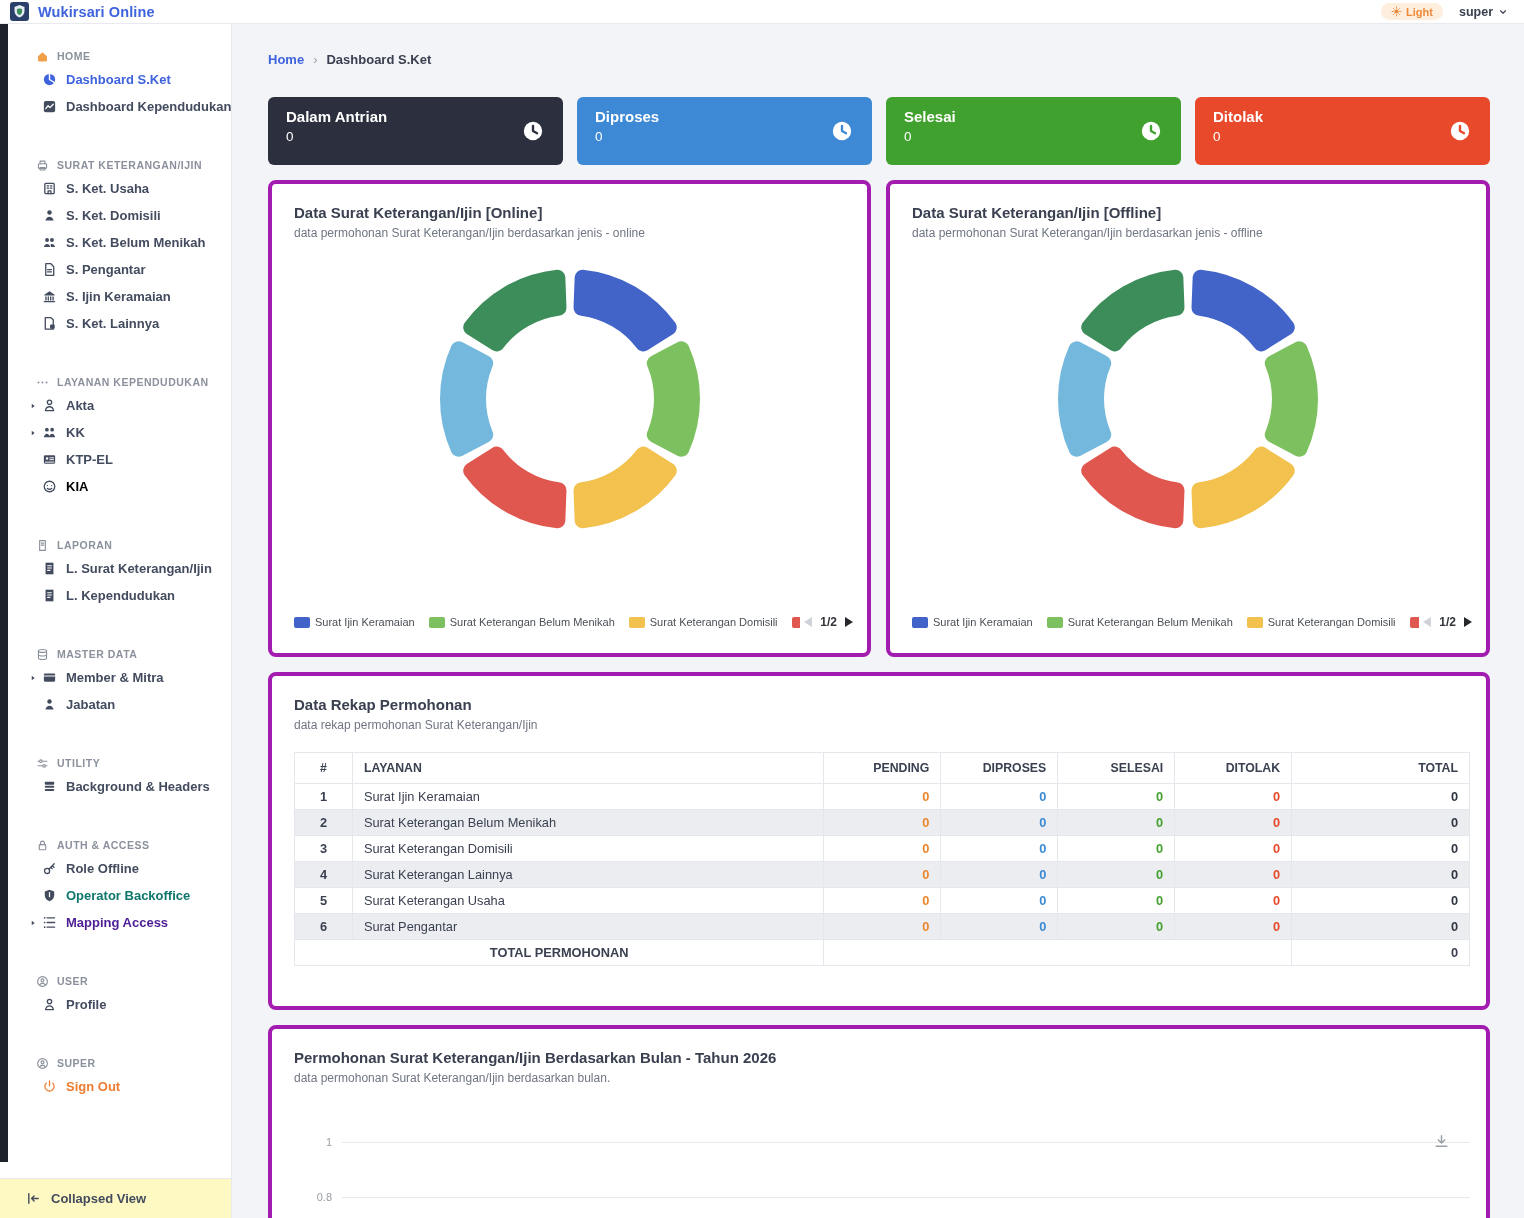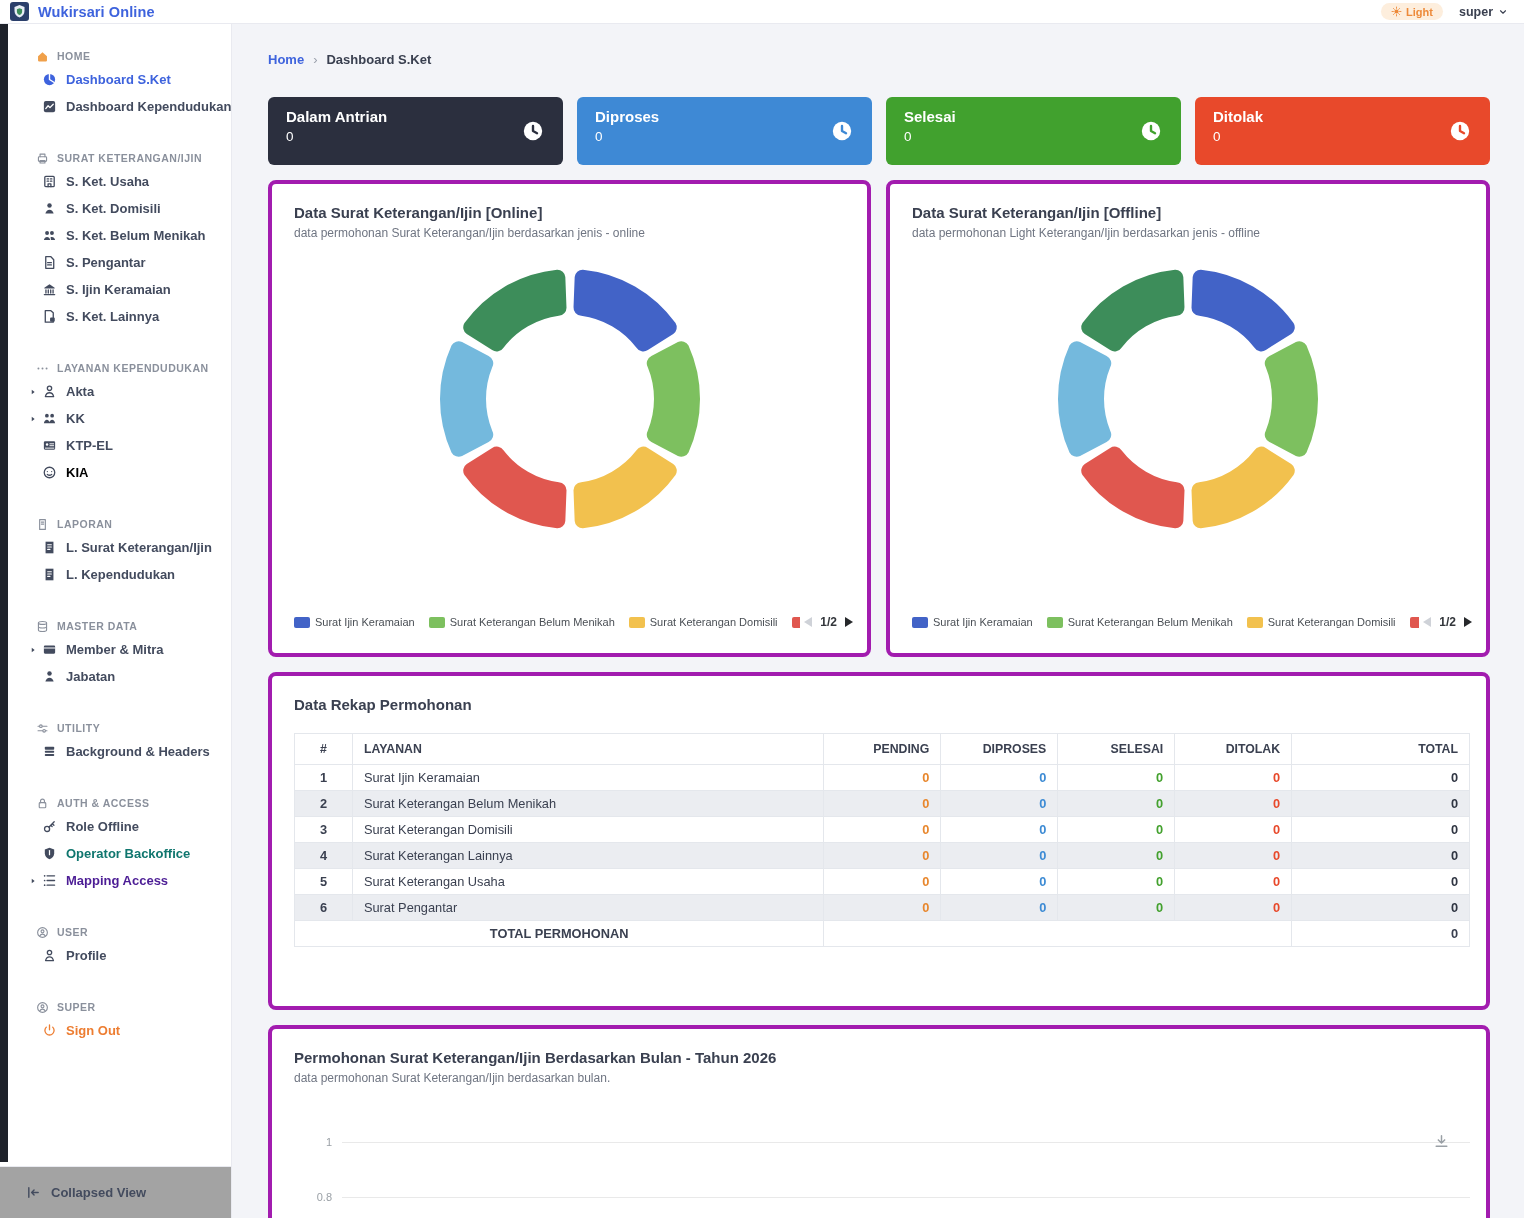--- a/index.html
+++ b/index.html
@@ -26,34 +26,34 @@
   }
   .user-menu { display:flex; align-items:center; gap:5px; font-size:12.5px; font-weight:700; color:#3a4050; margin-left:16px; cursor:pointer; }
   
   .side-rail { position:absolute; left:0; top:24px; width:8px; height:1138px; background:#1e222a; z-index:5; }
   .sidebar {
     position:absolute; left:0; top:24px; bottom:0; width:232px; background:#fff;
     border-right:1px solid #e9eaf0; z-index:4;
   }
   .side-nav { position:absolute; top:0; left:0; right:0; bottom:56px; overflow:hidden; padding-top:22px; }
   .section-header {
-    display:flex; align-items:center; gap:8px; padding-left:36px; height:20px; margin-top:28px;
+    display:flex; align-items:center; gap:8px; padding-left:36px; height:20px; margin-top:35px;
     font-size:10.5px; font-weight:700; letter-spacing:.5px; color:#8a909c; text-transform:uppercase;
   }
   .section-header:first-child { margin-top:0; }
   .side-item {
     display:flex; align-items:center; gap:9px; padding-left:42px; height:27px;
     font-size:13px; font-weight:600; color:#434b5e; position:relative; cursor:pointer; white-space:nowrap;
   }
   .side-item.active { color:#3e63dd; }
   .expand-caret { position:absolute; left:28px; top:50%; transform:translateY(-50%); display:flex; }
   .sidebar-footer {
-    position:absolute; left:0; right:0; bottom:0; height:52px; border-top:1px solid #e9eaf0;
+    position:absolute; left:0; right:0; bottom:0; height:40px; border-top:1px solid #e9eaf0;
     display:flex; align-items:center; gap:10px; padding-left:26px;
-    font-size:13px; font-weight:600; color:#434b5e; cursor:pointer; background:#a3a3a3;
+    font-size:13px; font-weight:600; color:#434b5e; cursor:pointer; background:#fef9c3;
   }
   
   .breadcrumb { position:absolute; left:268px; top:52px; display:flex; align-items:center; gap:9px; font-size:13px; font-weight:700; }
   .bc-home { color:#3e63dd; text-decoration:none; cursor:pointer; }
   .bc-sep { color:#9aa0ab; font-weight:400; font-size:13px; }
   .bc-cur { color:#3a4050; }
   .stat-card {
     position:absolute; top:97px; width:295px; height:68px; border-radius:6px; color:#fff; padding:11px 18px;
   }
   .stat-label { font-size:15px; font-weight:700; }
@@ -536,21 +536,21 @@
       <span class="pg-prev"></span>
       <span>1/2</span>
       <span class="pg-next"></span>
     </div>
   </div>
 </section>
 
 <section class="card" style="left:886px; top:180px; width:604px; height:477px;">
   <div class="card-pad">
     <div class="card-title">Data Surat Keterangan/Ijin [Offline]</div>
-    <div class="card-sub">data permohonan Light Keterangan/Ijin berdasarkan jenis - offline</div>
+    <div class="card-sub">data permohonan Surat Keterangan/Ijin berdasarkan jenis - offline</div>
   </div>
   <div class="donut-wrap" id="donut-1">
       <svg width="270" height="270" viewBox="0 0 270 270">
         <path d="M147.97 5.65 A130 130 0 0 1 240.54 59.09 A8 8 0 0 1 238.24 69.99 L212.85 85.98 A8 8 0 0 1 201.50 83.68 A84 84 0 0 0 146.19 51.75 A8 8 0 0 1 138.53 43.07 L139.68 13.09 A8 8 0 0 1 147.97 5.65 Z" fill="#4263c7"></path>
         <path d="M253.51 81.56 A130 130 0 0 1 253.51 188.44 A8 8 0 0 1 242.92 191.90 L216.38 177.91 A8 8 0 0 1 212.69 166.93 A84 84 0 0 0 212.69 103.07 A8 8 0 0 1 216.38 92.09 L242.92 78.10 A8 8 0 0 1 253.51 81.56 Z" fill="#7dc05f"></path>
         <path d="M240.54 210.91 A130 130 0 0 1 147.97 264.35 A8 8 0 0 1 139.68 256.91 L138.53 226.93 A8 8 0 0 1 146.19 218.25 A84 84 0 0 0 201.50 186.32 A8 8 0 0 1 212.85 184.02 L238.24 200.01 A8 8 0 0 1 240.54 210.91 Z" fill="#f2c14e"></path>
         <path d="M122.03 264.35 A130 130 0 0 1 29.46 210.91 A8 8 0 0 1 31.76 200.01 L57.15 184.02 A8 8 0 0 1 68.50 186.32 A84 84 0 0 0 123.81 218.25 A8 8 0 0 1 131.47 226.93 L130.32 256.91 A8 8 0 0 1 122.03 264.35 Z" fill="#e0574f"></path>
         <path d="M16.49 188.44 A130 130 0 0 1 16.49 81.56 A8 8 0 0 1 27.08 78.10 L53.62 92.09 A8 8 0 0 1 57.31 103.07 A84 84 0 0 0 57.31 166.93 A8 8 0 0 1 53.62 177.91 L27.08 191.90 A8 8 0 0 1 16.49 188.44 Z" fill="#74b9dd"></path>
         <path d="M29.46 59.09 A130 130 0 0 1 122.03 5.65 A8 8 0 0 1 130.32 13.09 L131.47 43.07 A8 8 0 0 1 123.81 51.75 A84 84 0 0 0 68.50 83.68 A8 8 0 0 1 57.15 85.98 L31.76 69.99 A8 8 0 0 1 29.46 59.09 Z" fill="#3d8d5a"></path>
       </svg>
@@ -577,20 +577,21 @@
       <span class="pg-prev"></span>
       <span>1/2</span>
       <span class="pg-next"></span>
     </div>
   </div>
 </section>
 
 <section class="card" style="left:268px; top:672px; width:1222px; height:338px;">
   <div class="card-pad">
     <div class="card-title">Data Rekap Permohonan</div>
+    <div class="card-sub">data rekap permohonan Surat Keterangan/Ijin</div>
     <table class="rekap-table" id="rekap-table">
       <colgroup>
           <col style="width:58px">
           <col style="width:472px">
           <col style="width:117px">
           <col style="width:117px">
           <col style="width:117px">
           <col style="width:117px">
           <col style="width:178px">
         </colgroup>

